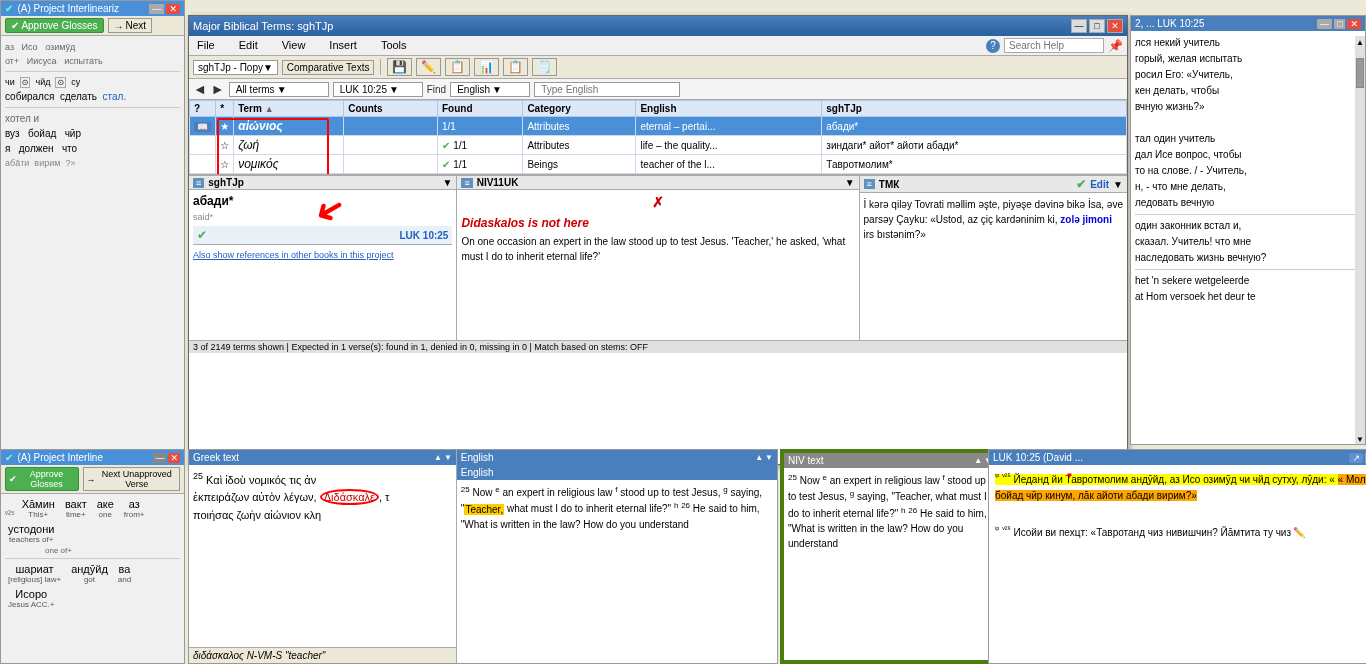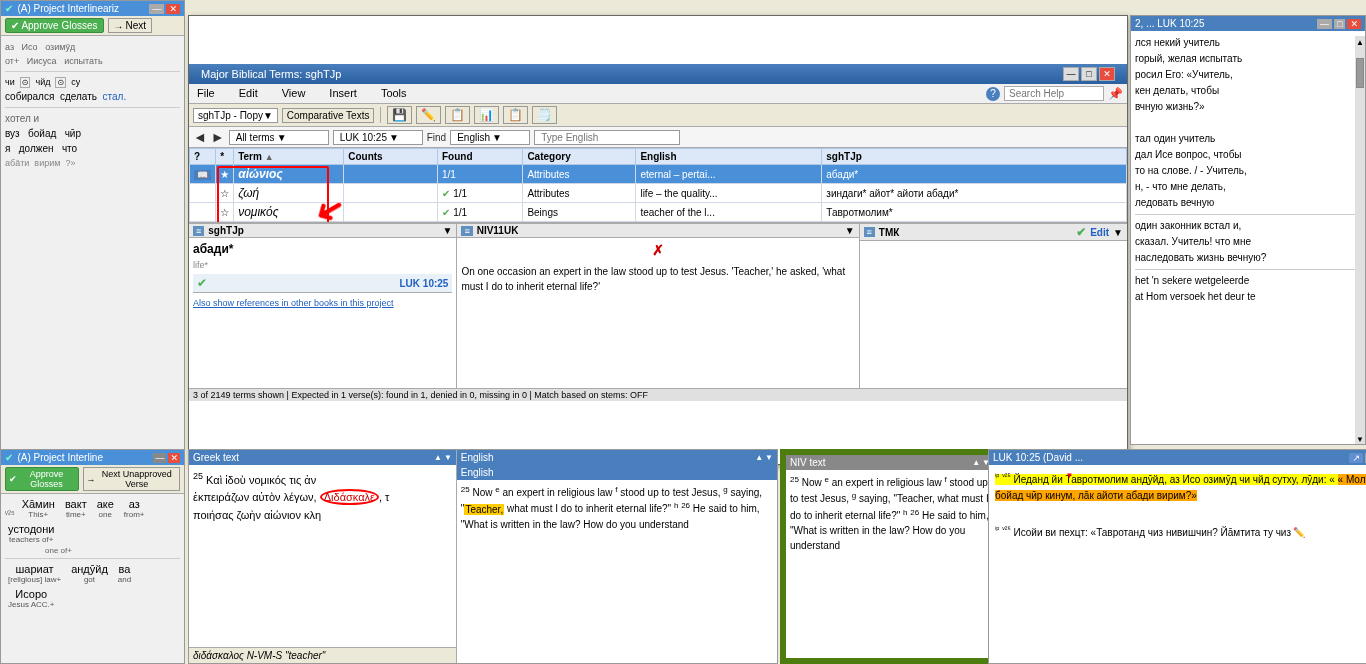--- a/index.html
+++ b/index.html
@@ -12,21 +12,21 @@
     .left-panel { position: absolute; left: 0; top: 0; width: 185px; height: 664px; background: #f0f0f0; border: 1px solid #999; }
     .left-panel-title { background: #4a90d9; color: white; font-size: 10px; padding: 2px 4px; display: flex; align-items: center; gap: 4px; }
     .left-toolbar { background: #ece9d8; border-bottom: 1px solid #aaa; padding: 2px 4px; display: flex; align-items: center; gap: 4px; }
     .btn-approve { background: #4CAF50; color: white; border: 1px solid #388E3C; padding: 1px 5px; font-size: 10px; cursor: pointer; border-radius: 2px; display: flex; align-items: center; gap: 2px; }
     .btn-next { background: #ece9d8; border: 1px solid #999; padding: 1px 5px; font-size: 10px; cursor: pointer; display: flex; align-items: center; gap: 2px; }
     .left-content { padding: 4px; font-size: 10px; overflow: hidden; }
     .separator { border-top: 1px solid #ccc; margin: 3px 0; }
     
     
     .mbt-window { position: absolute; left: 188px; top: 15px; width: 940px; height: 450px; background: white; border: 1px solid #666; box-shadow: 2px 2px 6px rgba(0,0,0,0.3); }
-    .mbt-titlebar { background: linear-gradient(to bottom, #4a7fbd, #2a5fa0); color: white; padding: 3px 12px; display: flex; align-items: center; justify-content: space-between; margin-top: 48px; }
+    .mbt-titlebar { background: linear-gradient(to bottom, #4a7fbd, #2a5fa0); color: white; padding: 3px 4px; display: flex; align-items: center; justify-content: space-between; }
     .win-controls { display: flex; gap: 2px; }
     .win-btn { width: 16px; height: 14px; border: 1px solid #aaa; background: #ddd; font-size: 9px; cursor: pointer; display: flex; align-items: center; justify-content: center; }
     .win-btn.close { background: #e74c3c; color: white; }
     
     
     .mbt-menu { background: #f0f0f0; border-bottom: 1px solid #aaa; padding: 2px 4px; display: flex; gap: 16px; }
     .menu-item { font-size: 11px; cursor: pointer; padding: 1px 4px; }
     
     
     .mbt-toolbar { background: #ece9d8; border-bottom: 1px solid #aaa; padding: 2px 4px; display: flex; align-items: center; gap: 4px; }
@@ -72,21 +72,21 @@
     .right-content { padding: 4px; font-size: 10px; line-height: 1.4; }
     
     
     .bottom-left { position: absolute; left: 0; bottom: 0; width: 185px; height: 215px; background: #f0f0f0; border: 1px solid #999; }
     .bottom-left-title { background: #4a90d9; color: white; font-size: 10px; padding: 2px 4px; }
     
     
     .bottom-mid { position: absolute; left: 188px; bottom: 0; width: 590px; height: 215px; background: white; border: 1px solid #999; }
     
     
-    .bottom-right { position: absolute; right: 185px; bottom: 0; width: 220px; height: 215px; background: white; border: 6px solid #4d7c0f; }
+    .bottom-right { position: absolute; right: 185px; bottom: 0; width: 220px; height: 215px; background: white; border: 4px solid #4d7c0f; }
     
     
     .far-right { position: absolute; right: 0; bottom: 0; width: 183px; height: 215px; background: white; border: 1px solid #999; overflow: hidden; }
     .far-right-title { background: #4a7fbd; color: white; font-size: 10px; padding: 2px 4px; display: flex; align-items: center; justify-content: space-between; }
     
     .italic-red { color: #cc0000; font-style: italic; font-weight: bold; font-size: 12px; }
     .green-check { color: #4CAF50; font-size: 12px; }
     .red-x { color: #cc0000; font-size: 14px; font-weight: bold; }
     
     .word-interlinear { display: inline-flex; flex-direction: column; align-items: center; margin: 0 3px; }
@@ -291,21 +291,21 @@
     <div class="bottom-panels">
 
       <div class="panel-sgh" style="width:200px;">
         <div class="panel-header">
           <span style="background:#6090c0; color:white; padding:0 3px; font-size:9px; margin-right:4px;">≡</span>
           <span>sghTJp</span>
           <span style="margin-left:auto; cursor:pointer;">▼</span>
         </div>
         <div class="panel-content">
           <div style="font-weight:bold; font-size:12px; margin-bottom:4px;">абади*</div>
-          <div style="color:#888; font-size:9px;">life*</div>
+          <div style="color:#888; font-size:9px;">said*</div>
 
           <div class="verse-ref" style="margin-top:4px;">
             <span class="green-check">✔</span>
             <span class="verse-ref-blue">LUK 10:25</span>
           </div>
           <div style="margin-top:4px;">
             <span class="verse-ref-link">Also show references in other books in this project</span>
           </div>
         </div>
       </div>
@@ -313,33 +313,40 @@
       <div class="panel-niv" style="width:330px;">
         <div class="panel-header">
           <span style="background:#6090c0; color:white; padding:0 3px; font-size:9px; margin-right:4px;">≡</span>
           <span>NIV11UK</span>
           <span style="margin-left:auto; cursor:pointer;">▼</span>
         </div>
         <div class="panel-content">
           <div style="text-align:center; margin-bottom:6px;">
             <span class="red-x">✗</span>
           </div>
+          <div class="italic-red">Didaskalos is not here</div>
           <div style="font-size:10px; line-height:1.5; margin-top:4px;">On one occasion an expert in the law stood up to test Jesus. 'Teacher,' he asked, 'what must I do to inherit eternal life?'</div>
         </div>
       </div>
 
       <div class="panel-tmk" style="flex:1;">
         <div class="panel-header">
           <span style="background:#6090c0; color:white; padding:0 3px; font-size:9px; margin-right:4px;">≡</span>
           <span>ТМК</span>
           <span style="margin-left:auto; display:flex; align-items:center; gap:4px;">
             <span class="green-check">✔</span>
             <span class="verse-ref-blue" style="cursor:pointer;">Edit</span>
             <span style="cursor:pointer;">▼</span>
           </span>
+        </div>
+        <div class="panel-content" style="font-size:10px; line-height:1.5;">
+          İ kərə qiləy Tovrati məllim əşte, piyəşe dəvinə bikə İsa, əve parsəy Çayku:
+          «Ustod, az çiç kardəninim ki, <span style="font-weight:bold; color:#0000dd;">zolə</span>
+          <span style="font-weight:bold; color:#0000dd;">jimoni</span>
+          irs bıstənim?»
         </div>
       </div>
     </div>
 
     <div class="status-bar">
       <span>3 of 2149 terms shown | Expected in 1 verse(s): found in 1, denied in 0, missing in 0 | Match based on stems: OFF</span>
     </div>
   </div>
 
   <div style="position:absolute; left:315px; top:190px; color:red; font-size:36px; transform:rotate(150deg); pointer-events:none; z-index:100;">

